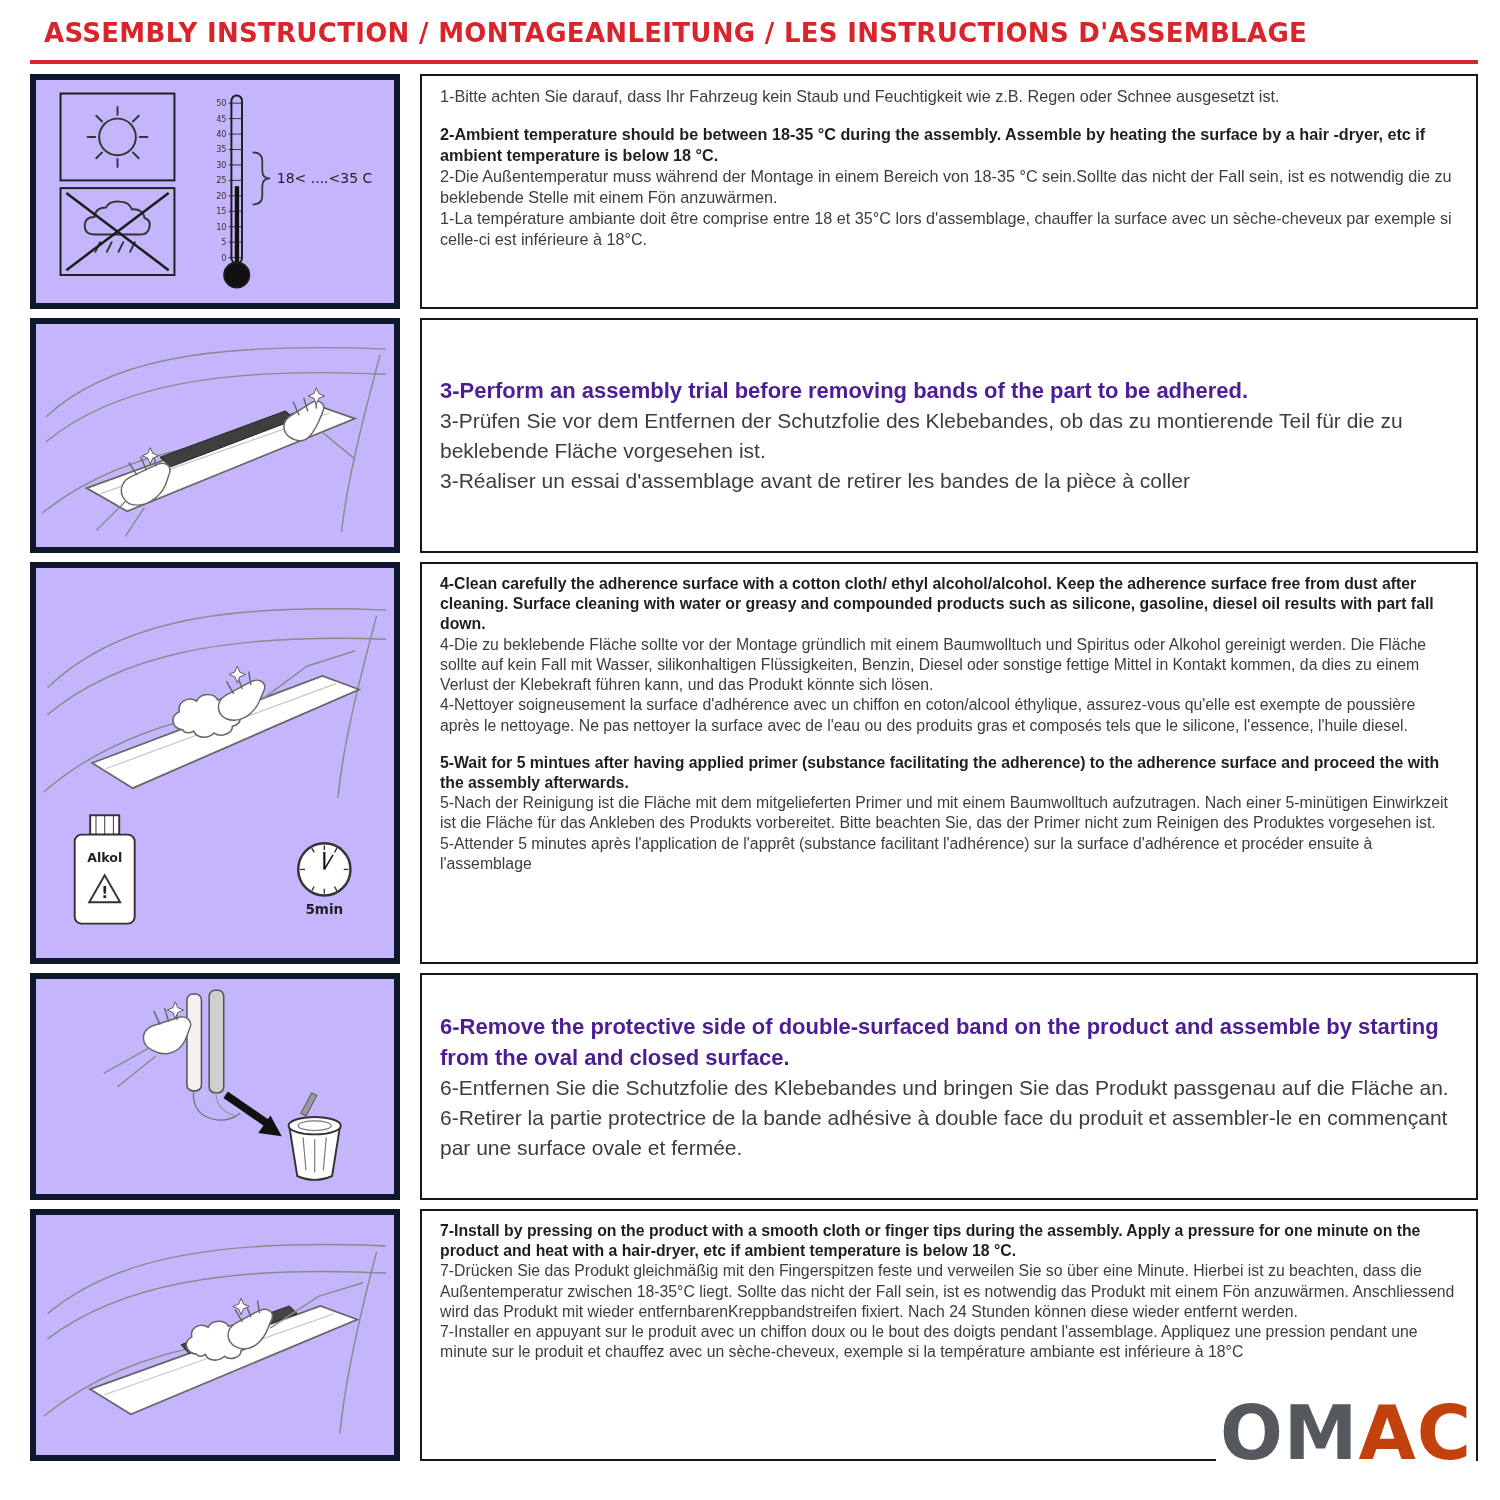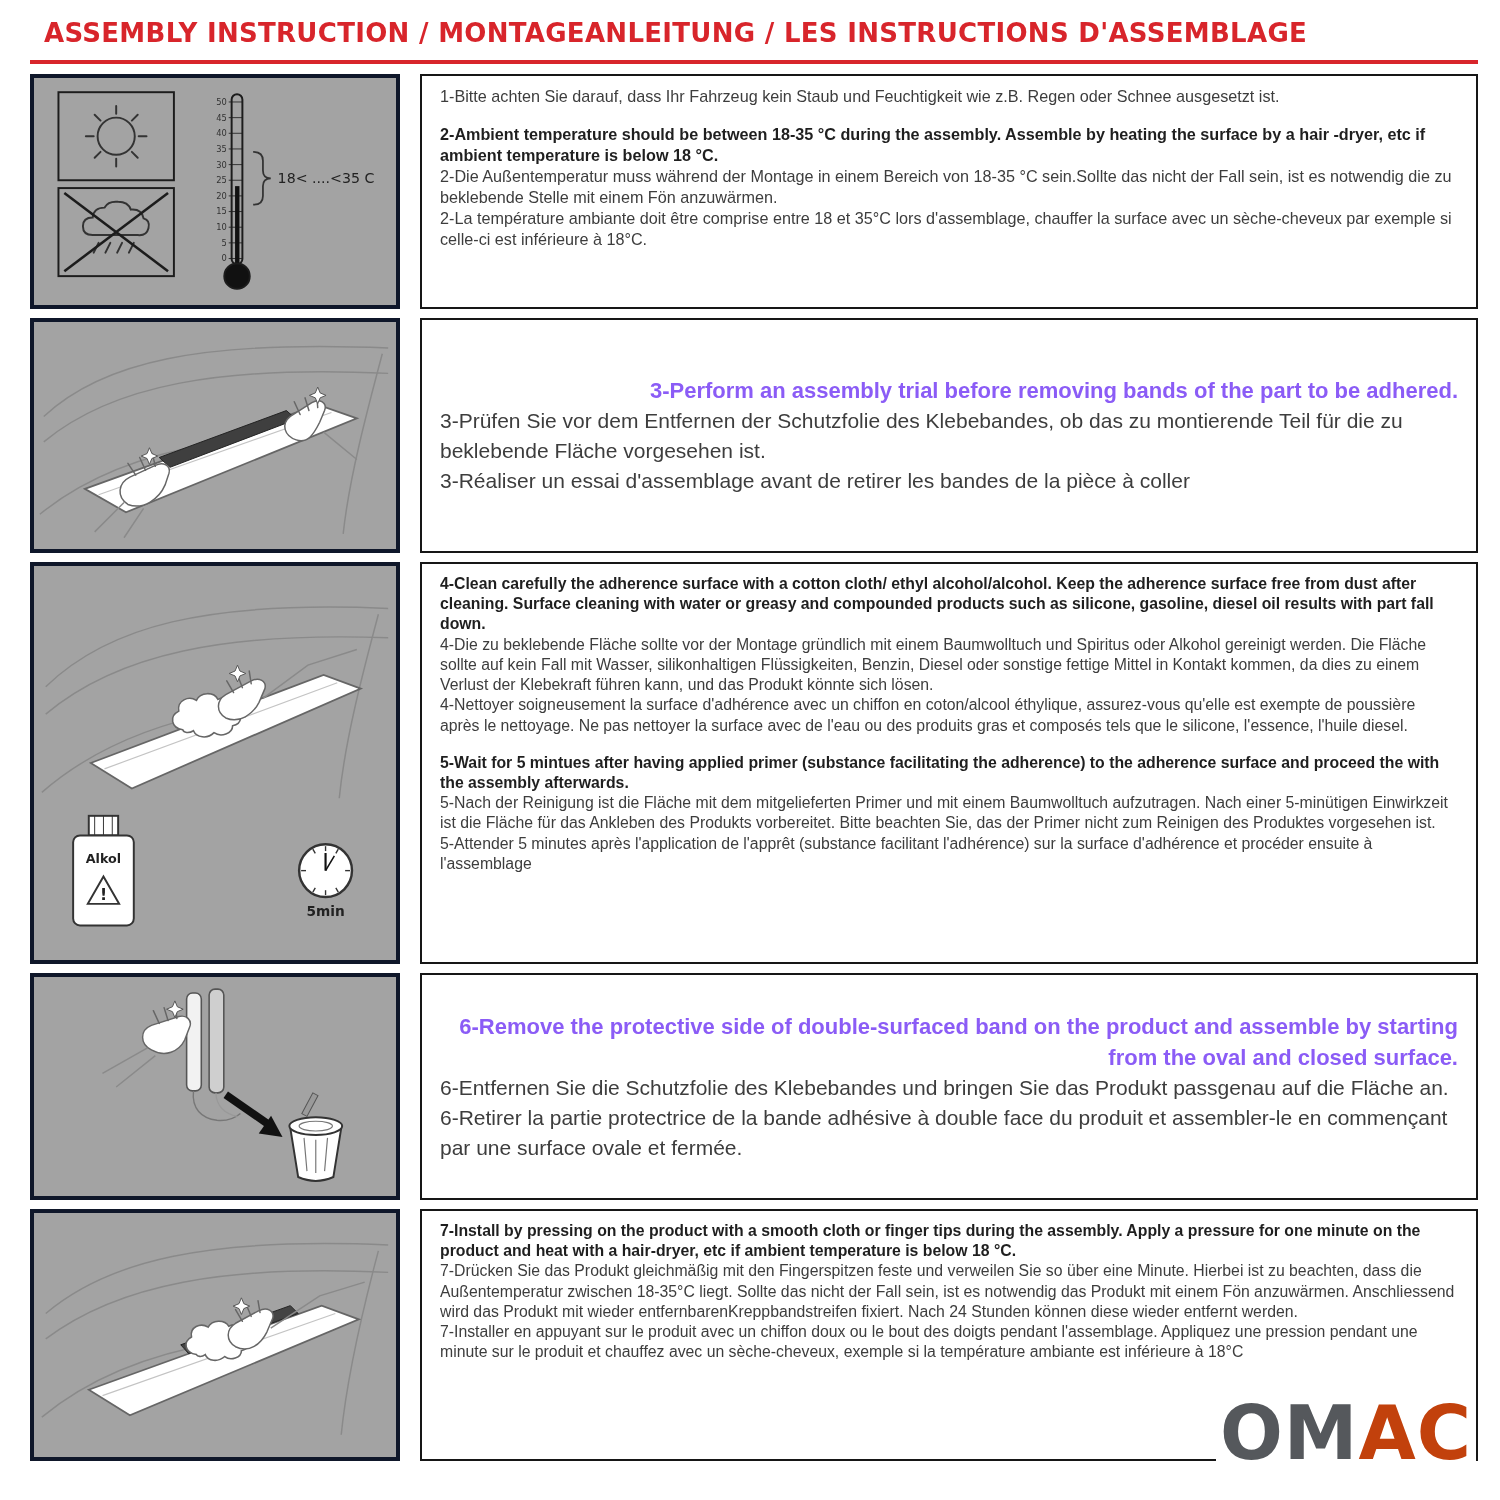--- a/index.html
+++ b/index.html
@@ -12,36 +12,36 @@
   .page { position:relative; width:1500px; height:1500px; padding:10px 22px 0 30px; }
 
   .title-wrap { border-bottom:4px solid #d8252b; padding:8px 14px 12px; margin-bottom:10px; }
   .title {
     margin:0; color:#d8252b; font-size:26px; font-weight:800;
     letter-spacing:0.3px; white-space:nowrap; font-family:"DejaVu Sans", sans-serif;
   }
 
   .rows { display:flex; flex-direction:column; gap:9px; }
   .row { display:flex; gap:20px; }
-  .illus-box { width:370px; min-width:370px; border:4px solid #0f172a; background:#a3a3a3; overflow:hidden; }
+  .illus-box { width:370px; min-width:370px; border:6px solid #0f172a; background:#c4b5fd; overflow:hidden; }
   .illus-box svg { display:block; width:100%; height:100%; }
   .text-box { flex:1; border:2px solid #161616; background:#fff; padding:10px 18px; overflow:hidden; }
   .text-box p { margin:0; }
 
   .r1 { height:235px; }
   .r2 { height:235px; }
   .r3 { height:402px; }
   .r4 { height:227px; }
   .r5 { height:252px; }
 
   .fs-sm { font-size:16.2px; line-height:1.3; }
   .fs-xs { font-size:15.8px; line-height:1.28; }
   .fs-lg { font-size:21px;  line-height:1.42; }
   .b  { font-weight:700; color:#1f1f1f; }
-  .hb { font-weight:700; color:#8b5cf6; font-size:22px;text-align:right; }
+  .hb { font-weight:700; color:#4c1d95; font-size:22px; }
   .center-v { display:flex; flex-direction:column; justify-content:center; }
   .blockgap { height:17px; }
 
   .logo {
     position:absolute; right:24px; bottom:30px;
     font-family:"DejaVu Sans", sans-serif; font-weight:800;
     font-size:74px; line-height:1; letter-spacing:1px;
     background:#fff; padding:0 4px;
   }
   .logo-gray { color:#55585c; }
@@ -122,21 +122,21 @@
           </g>
           <path d="M224,75 Q234,75 234,84 L234,94 Q234,102 242,102 Q234,102 234,110 L234,120 Q234,129 224,129" fill="none" stroke="#333" stroke-width="1.8"></path>
           <text x="249" y="107" font-family="DejaVu Sans, sans-serif" font-size="14.5" fill="#222">18&lt; ....&lt;35 C</text>
         </svg>
       </div>
       <div class="text-box fs-sm">
         <p>1-Bitte achten Sie darauf, dass Ihr Fahrzeug kein Staub und Feuchtigkeit wie z.B. Regen oder Schnee ausgesetzt ist.</p>
         <div class="blockgap"></div>
         <p class="b">2-Ambient temperature should be between 18-35 °C  during the assembly. Assemble by heating the surface by a hair -dryer, etc if ambient temperature is below 18 °C.</p>
         <p>2-Die Außentemperatur muss während der Montage in einem Bereich von 18-35 °C  sein.Sollte das nicht der Fall sein, ist es notwendig die zu beklebende Stelle mit einem Fön anzuwärmen.</p>
-        <p>2-La température ambiante doit être comprise entre 18 et 35°C lors d'assemblage, chauffer la surface avec un sèche-cheveux par exemple si celle-ci est inférieure à 18°C.</p>
+        <p>1-La température ambiante doit être comprise entre 18 et 35°C lors d'assemblage, chauffer la surface avec un sèche-cheveux par exemple si celle-ci est inférieure à 18°C.</p>
       </div>
     </div>
 
     <div class="row r2">
       <div class="illus-box">
         <svg viewBox="0 0 370 231" preserveAspectRatio="xMidYMid meet">
           <g fill="none" stroke="#8a8a8a" stroke-width="1.5">
             <path d="M10,96 C70,40 170,18 362,26"></path>
             <path d="M10,122 C80,64 190,44 362,52"></path>
             <path d="M6,196 C50,160 110,136 180,124"></path>

